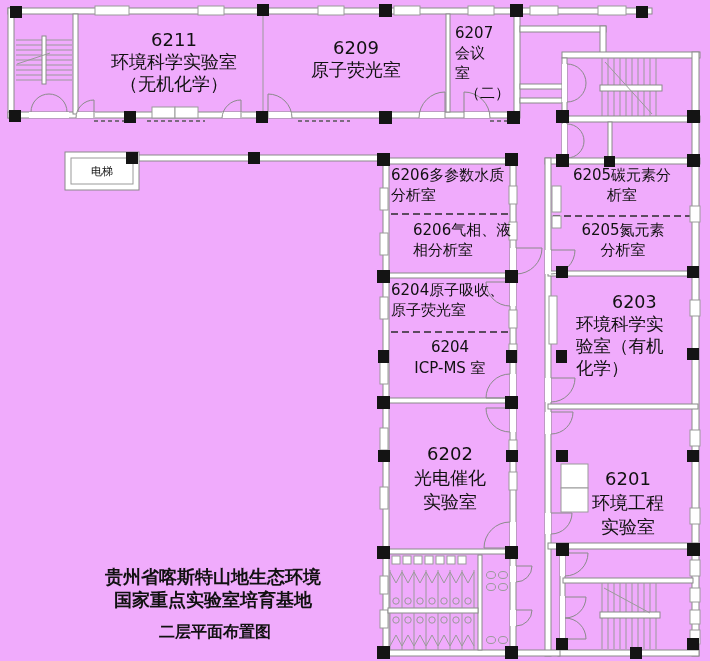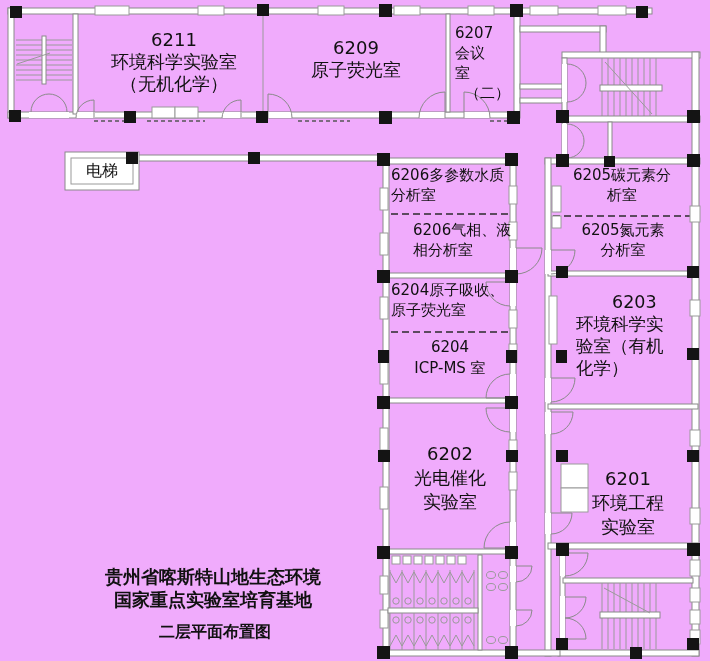--- a/index.html
+++ b/index.html
@@ -16,21 +16,21 @@
   .vd{stroke:#555;stroke-width:1.6;fill:none;stroke-dasharray:4 3;}   
   
   .lbl{position:absolute;line-height:20px;white-space:nowrap;}
   .lbl div{white-space:nowrap;}
   .big{font-size:18px;line-height:22px;}
   .mid{font-size:15px;line-height:20px;}
   .ctr{text-align:center;}
   .ind10{padding-left:10px;}
   .ind36{padding-left:36px;}
   .elv{position:absolute;left:65px;top:152px;width:74px;height:38px;
-       display:flex;align-items:center;justify-content:center;font-size:16px;}
+       display:flex;align-items:center;justify-content:center;font-size:11px;}
   .title{position:absolute;left:57px;top:565px;width:312px;text-align:center;
          font-size:18px;font-weight:600;line-height:23px;}
   .caption{position:absolute;left:130px;top:622px;width:170px;text-align:center;
            font-size:16px;font-weight:700;}
 </style>
 </head>
 <body>
 
 <div class="stage">
 

